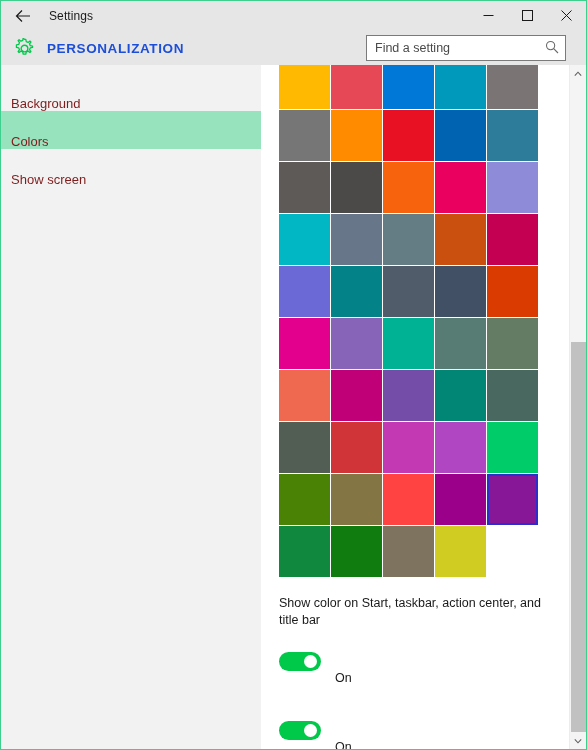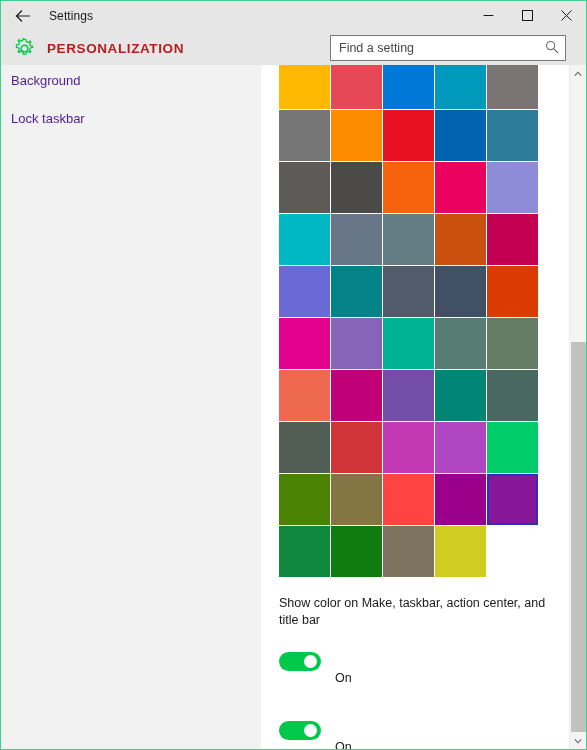--- a/index.html
+++ b/index.html
@@ -70,29 +70,29 @@
   }
   .gear-wrap {
     width: 30px;
     display: flex;
     align-items: center;
     justify-content: center;
   }
   .page-title {
     font-size: 13.5px;
     font-weight: bold;
-    color: #b91c1c;
+    color: #1d4ed8;
     letter-spacing: 0.6px;
     margin-left: 8px;
   }
   .search-wrap {
     margin-left: auto;
     margin-right: 20px;
     position: relative;
-    width: 236px;
+    width: 200px;
     height: 26px;
   }
   .search-input {
     width: 100%;
     height: 26px;
     border: 1px solid #7a7a7a;
     background: #ffffff;
     font-size: 12.5px;
     font-family: "Liberation Sans", sans-serif;
     color: #222;
@@ -119,24 +119,24 @@
   
   .sidebar {
     width: 260px;
     background: #f2f2f2;
     flex: 0 0 260px;
     padding-top: 8px;
   }
   .nav-item {
     height: 38px;
     display: flex;
-    align-items: flex-start;
+    align-items: flex-end;
     padding-left: 10px;
     font-size: 13px;
-    color: #4c1d95;
+    color: #7f1d1d;
     cursor: pointer;
   }
   .nav-item.selected {
     background: #97e3bd;
   }
 
   
   .content {
     flex: 1;
     background: #ffffff;
@@ -299,22 +299,25 @@
       </span>
     </div>
   </div>
 
   <div class="body-area">
 
     <nav class="sidebar" id="sidebar">
         <div class="nav-item">
           <span>Background</span>
         </div>
+        <div class="nav-item selected">
+          <span>Colors</span>
+        </div>
         <div class="nav-item">
-          <span>Lock taskbar</span>
+          <span>Show screen</span>
         </div>
       </nav>
 
     <div class="content">
 
       <div class="color-grid" id="color-grid">
           <div class="swatch" style="background: rgb(255, 185, 0);"></div>
           <div class="swatch" style="background: rgb(231, 72, 86);"></div>
           <div class="swatch" style="background: rgb(0, 120, 215);"></div>
           <div class="swatch" style="background: rgb(0, 153, 188);"></div>
@@ -359,21 +362,21 @@
           <div class="swatch" style="background: rgb(255, 67, 67);"></div>
           <div class="swatch" style="background: rgb(154, 0, 137);"></div>
           <div class="swatch selected" style="background: rgb(136, 23, 152);"></div>
           <div class="swatch" style="background: rgb(16, 137, 62);"></div>
           <div class="swatch" style="background: rgb(16, 124, 16);"></div>
           <div class="swatch" style="background: rgb(126, 115, 95);"></div>
           <div class="swatch" style="background: rgb(209, 204, 33);"></div>
         </div>
 
       <div class="section" id="settings-section">
-          <div class="setting-label">Show color on Make, taskbar, action center, and title bar</div>
+          <div class="setting-label">Show color on Start, taskbar, action center, and title bar</div>
           <div class="toggle-row">
             <div class="toggle">
               <div class="knob"></div>
             </div>
             <span class="toggle-state">On</span>
           </div>
           <div class="toggle-row">
             <div class="toggle">
               <div class="knob"></div>
             </div>

